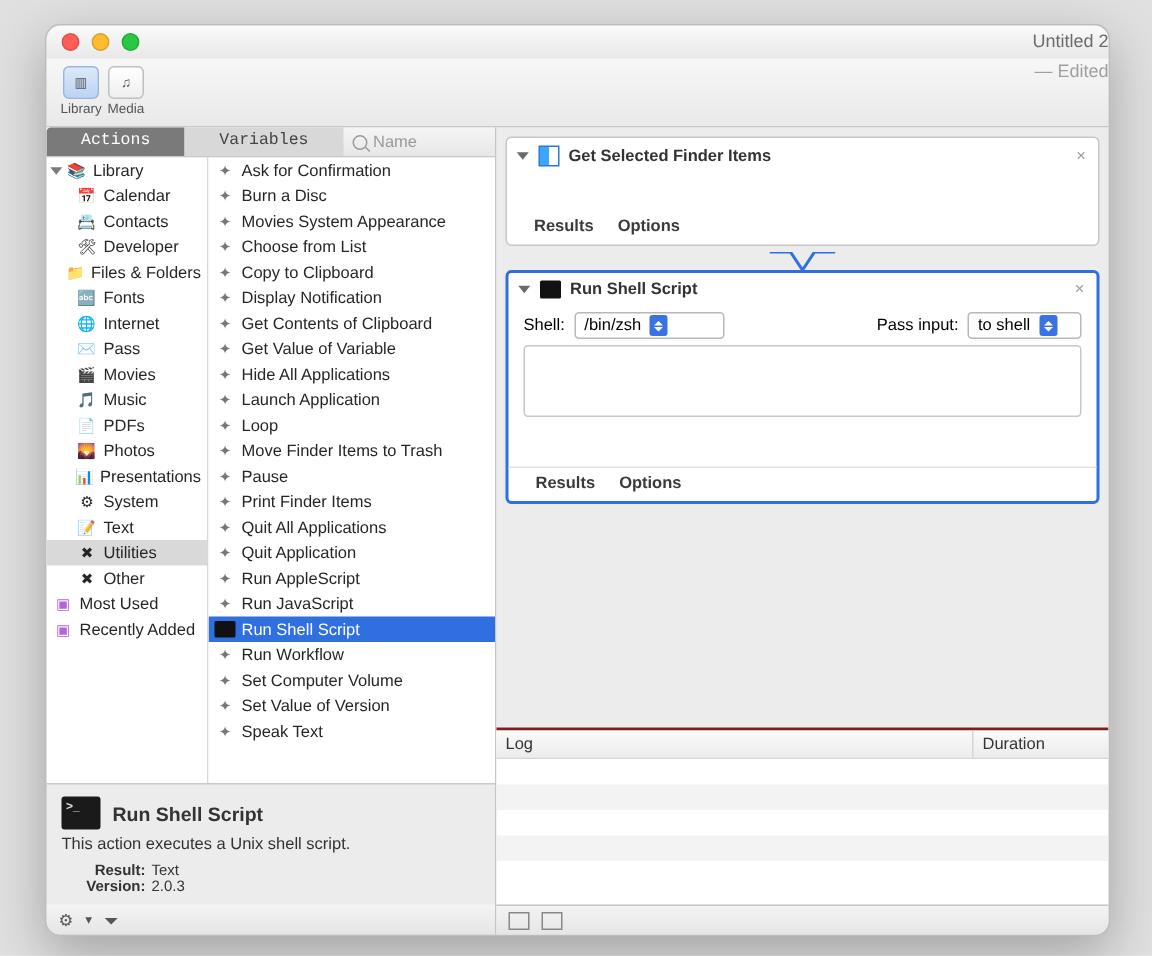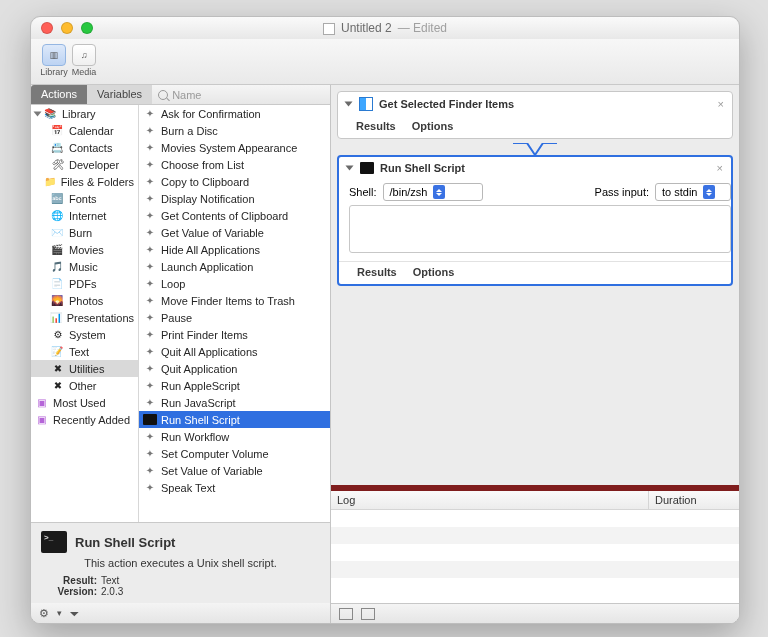--- a/index.html
+++ b/index.html
@@ -2,79 +2,79 @@
 <html><head>
 <meta charset="utf-8">
 <style>
 * { box-sizing: border-box; margin: 0; padding: 0; font-family: -apple-system, "Helvetica Neue", Arial, sans-serif; }
 body { background: #e0e0e0; width: 768px; height: 637px; overflow: hidden; }
 .window { position: absolute; top: 16px; left: 30px; width: 710px; height: 608px; background: #ececec; border-radius: 10px; box-shadow: 0 12px 36px rgba(0,0,0,0.28); display: flex; flex-direction: column; overflow: hidden; border: 1px solid #bdbdbd; }
 .titlebar { height: 22px; display: flex; align-items: center; position: relative; border-top-left-radius: 10px; border-top-right-radius: 10px; background: linear-gradient(#fafafa,#e8e8e8); }
 .traffic { display: flex; gap: 8px; padding-left: 10px; }
 .dot { width: 12px; height: 12px; border-radius: 50%; border: 0.5px solid rgba(0,0,0,0.15); }
 .dot.r { background:#ff5f57; } .dot.y{background:#febc2e;} .dot.g{background:#28c840;}
-.titlecenter { position:absolute; left:0; right:0; text-align:center; font-size:12px; color:#6b6b6b; display:flex; align-items:flex-end; justify-content:center; gap:6px;}
+.titlecenter { position:absolute; left:0; right:0; text-align:center; font-size:12px; color:#6b6b6b; display:flex; align-items:flex-end; justify-content:center; gap:6px;flex-direction:column;}
 .titlecenter .doc-ic{width:12px;height:12px;border:1px solid #aaa;background:#fff;display:inline-block;}
 .titlecenter .edited{color:#a0a0a0;}
 .toolbar { height: 46px; background: linear-gradient(#f7f7f7,#e9e9e9); display:flex; align-items:center; padding: 0 10px 2px 10px; border-bottom:1px solid #c9c9c9; justify-content:space-between;}
 .tb-left,.tb-right{display:flex;gap:4px;}
 .tb-btn{width:26px;display:flex;flex-direction:column;align-items:center;font-size:9px;color:#555;}
 .tb-btn .ico{width:24px;height:22px;border:1px solid #c0c0c0;border-radius:4px;background:linear-gradient(#fff,#efefef);display:flex;align-items:center;justify-content:center;margin-bottom:1px;}
 .tb-btn.sel .ico{background:linear-gradient(#dde9fa,#bcd3f3);border-color:#94b6e2;}
 .rec-dot{width:12px;height:12px;border-radius:50%;background:#ff3b30;}
 .play-tri{width:0;height:0;border-left:9px solid #555;border-top:6px solid transparent;border-bottom:6px solid transparent;}
 .step-ic{width:0;height:0;border-left:9px solid #555;border-top:6px solid transparent;border-bottom:6px solid transparent;position:relative;}
 .step-ic::after{content:"";position:absolute;right:-4px;top:-6px;width:2px;height:12px;background:#555;}
 .stop-sq{width:10px;height:10px;background:#888;}
 .content { flex:1; display:flex; min-height:0;}
 .leftpane{width:300px;display:flex;flex-direction:column;border-right:1px solid #c5c5c5;min-height:0;}
 .tabrow{height:20px;background:linear-gradient(#f5f5f5,#e7e7e7);border-bottom:1px solid #c9c9c9;display:flex;font-size:11px;}
-.tab{padding:3px 10px;color:#444;cursor:default;}
+.tab{padding:3px 23px;color:#444;cursor:default;font-family:Liberation Mono, monospace;}
 .tab.active{background:#7a7a7a;color:#fff;border-top-left-radius:3px;}
 .tab.idle{background:#d8d8d8;}
 .search-sp{flex:1;display:flex;align-items:center;padding-left:6px;gap:4px;color:#9a9a9a;font-size:11px;}
 .mag{width:10px;height:10px;border:1.3px solid #9a9a9a;border-radius:50%;position:relative;}
 .mag::after{content:"";position:absolute;width:4px;height:1.3px;background:#9a9a9a;transform:rotate(45deg);bottom:-2px;right:-3px;}
 .columns{flex:1;display:flex;min-height:0;border-bottom:1px solid #c9c9c9;}
 .col{overflow:auto;font-size:11px;color:#262626;}
 .col1{width:108px;border-right:1px solid #d7d7d7;background:#fff;}
 .col2{flex:1;background:#fff;}
 .row{display:flex;align-items:center;gap:4px;height:17px;padding:0 4px;white-space:nowrap;}
 .row.sel{background:#d9d9d9;}
 .row.hSel{background:#2f6fe0;color:#fff;}
 .tri{display:inline-block;width:0;height:0;border-top:4px solid transparent;border-bottom:4px solid transparent;border-left:5px solid #7a7a7a;transform:rotate(90deg);}
 .ic{width:14px;height:12px;display:inline-flex;align-items:center;justify-content:center;font-size:10px;}
 .sp12{width:12px;display:inline-block;}
 .desc{padding:8px 10px 6px 10px;font-size:11px;color:#333;}
 .desc h3{font-size:13px;font-weight:700;margin-bottom:4px;display:flex;align-items:center;gap:8px;}
 .desc .big-ic{width:26px;height:22px;background:#1a1a1a;border-radius:2px;display:inline-block;position:relative;}
 .desc .big-ic::after{content:">_";position:absolute;color:#ddd;font-size:8px;top:2px;left:3px;}
-.desc-body{margin:4px 0 6px 0;text-align:center;}
+.desc-body{margin:4px 0 6px 0;}
 .desc-tbl{font-size:10px;}
 .desc-tbl .k{font-weight:700;text-align:right;display:inline-block;width:56px;margin-right:4px;}
 .statusbar{height:20px;background:linear-gradient(#f4f4f4,#e5e5e5);display:flex;align-items:center;padding:0 8px;gap:8px;font-size:11px;color:#555;}
 .gear::before{content:"\2699";}
 .rightpane{flex:1;display:flex;flex-direction:column;background:#ececec;min-height:0;}
 .canvas{flex:1;overflow:auto;padding:6px;}
 .wf{background:#fff;border:1px solid #c7c7c7;border-radius:4px;margin-bottom:16px;position:relative;}
 .wf.focus{border:2px solid #2f6fe0;}
 .wf-hd{display:flex;align-items:center;gap:6px;padding:5px 8px;font-size:11px;font-weight:600;color:#333;}
 .wf-hd .x{margin-left:auto;color:#9a9a9a;font-weight:400;cursor:default;}
-.wf-sub{display:flex;gap:16px;padding:4px 18px 6px 18px;font-size:11px;color:#3b3b3b;}
+.wf-sub{display:flex;gap:16px;padding:4px 18px 6px 18px;font-size:11px;color:#3b3b3b;margin-top:25px;}
 .wf-sub span{font-weight:600;}
-.wf-body{padding:4px 0 8px 10px;font-size:11px;}
+.wf-body{padding:4px 10px 8px 10px;font-size:11px;}
 .wf-ctrls{display:flex;align-items:center;gap:6px;margin-bottom:4px;}
 .sel-ct{background:#fff;border:1px solid #b8b8b8;border-radius:3px;height:18px;display:inline-flex;align-items:center;padding:0 4px 0 6px;font-size:11px;}
 .sel-ct .arrs{width:12px;height:14px;background:#3a72e3;border-radius:2px;margin-left:6px;display:flex;flex-direction:column;align-items:center;justify-content:center;}
 .sel-ct .arrs::before{content:"";width:0;height:0;border-left:3px solid transparent;border-right:3px solid transparent;border-bottom:3px solid #fff;margin-bottom:1px;}
 .sel-ct .arrs::after{content:"";width:0;height:0;border-left:3px solid transparent;border-right:3px solid transparent;border-top:3px solid #fff;}
 .ta{width:100%;height:48px;border:1px solid #c7c7c7;border-radius:3px;background:#fff;}
 .connector{position:absolute;top:-14px;left:50%;transform:translateX(-50%);width:44px;height:14px;}
 .connector svg{width:44px;height:14px;}
-.logarea{height:118px;border-top:6px solid #7f1d1d;background:#fff;display:flex;flex-direction:column;justify-content:center;}
+.logarea{height:118px;border-top:2px solid #7f1d1d;background:#fff;display:flex;flex-direction:column;justify-content:center;}
 .loghdr{display:flex;font-size:11px;color:#333;background:linear-gradient(#fafafa,#ececec);border-bottom:1px solid #d5d5d5;}
 .loghdr div{padding:3px 6px;border-right:1px solid #d5d5d5;}
 .loghdr .c1{flex:1;} .loghdr .c2{width:90px;border-right:none;}
 .logrows{flex:1;overflow:auto;}
 .logrows .lr{height:17px;} .logrows .lr:nth-child(even){background:#f3f3f3;}
 .right-status{height:20px;background:linear-gradient(#f4f4f4,#e5e5e5);border-top:1px solid #c7c7c7;display:flex;align-items:center;gap:8px;padding:0 8px;color:#555;}
 .sic{width:14px;height:12px;border:1px solid #888;display:inline-block;}
 .disc-tri{display:inline-block;width:0;height:0;border-top:4px solid transparent;border-bottom:4px solid transparent;border-left:5px solid #6a6a6a;transform:rotate(90deg);margin-right:2px;}
 </style>
 </head>
@@ -154,21 +154,21 @@
               <span>Fonts</span>
             </div>
             <div class="row">
               <span class="sp12"></span>
               <span class="ic">🌐</span>
               <span>Internet</span>
             </div>
             <div class="row">
               <span class="sp12"></span>
               <span class="ic">✉️</span>
-              <span>Burn</span>
+              <span>Pass</span>
             </div>
             <div class="row">
               <span class="sp12"></span>
               <span class="ic">🎬</span>
               <span>Movies</span>
             </div>
             <div class="row">
               <span class="sp12"></span>
               <span class="ic">🎵</span>
               <span>Music</span>
@@ -297,21 +297,21 @@
             <div class="row">
               <span class="ic" style="color:#777">✦</span>
               <span>Run Workflow</span>
             </div>
             <div class="row">
               <span class="ic" style="color:#777">✦</span>
               <span>Set Computer Volume</span>
             </div>
             <div class="row">
               <span class="ic" style="color:#777">✦</span>
-              <span>Set Value of Variable</span>
+              <span>Set Value of Version</span>
             </div>
             <div class="row">
               <span class="ic" style="color:#777">✦</span>
               <span>Speak Text</span>
             </div>
           </div>
       </div>
       <div class="desc">
         <h3>
           <span class="big-ic"></span>
@@ -360,21 +360,21 @@
           <div class="wf-body">
             <div class="wf-ctrls">
               <span>Shell:</span>
               <span class="sel-ct" style="width:100px;">
                 <span>/bin/zsh</span>
                 <span class="arrs"></span>
               </span>
               <span style="flex:1"></span>
               <span>Pass input:</span>
               <span class="sel-ct" style="width:76px;">
-                <span>to stdin</span>
+                <span>to shell</span>
                 <span class="arrs"></span>
               </span>
             </div>
             <div class="ta"></div>
           </div>
           <div class="wf-sub" style="border-top:1px solid #e2e2e2;">
             <span>Results</span>
             <span>Options</span>
           </div>
         </div>

